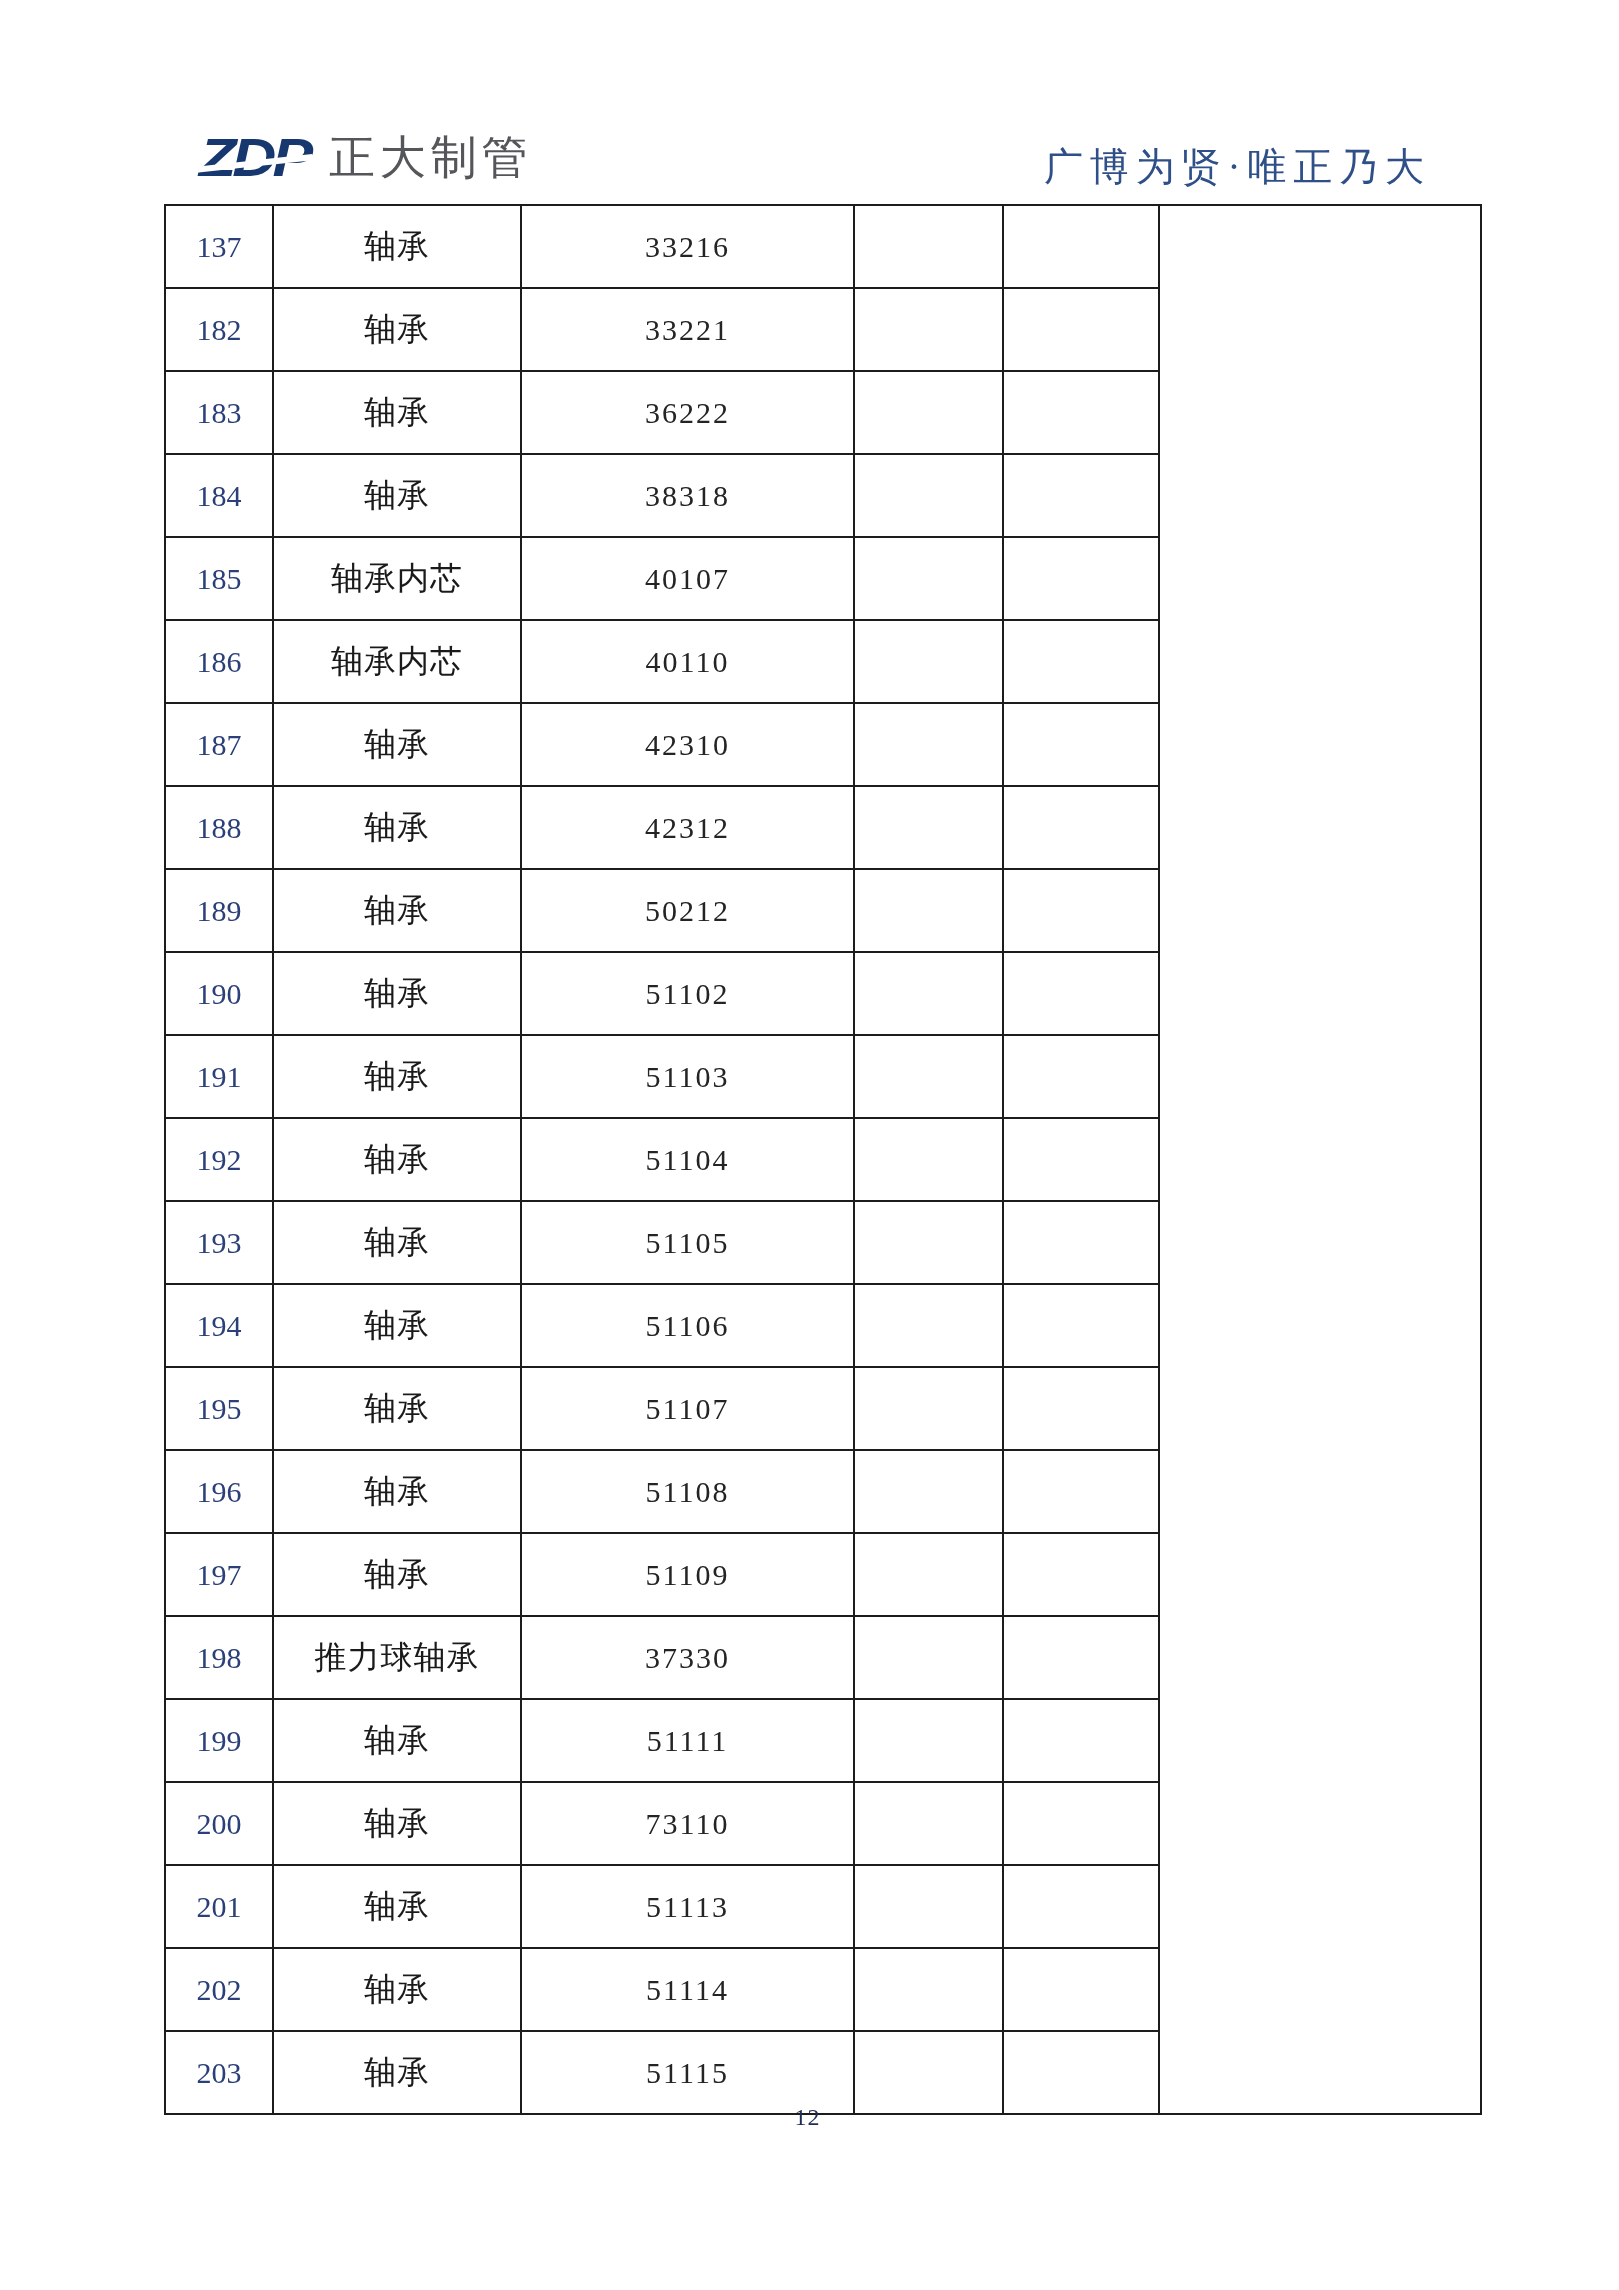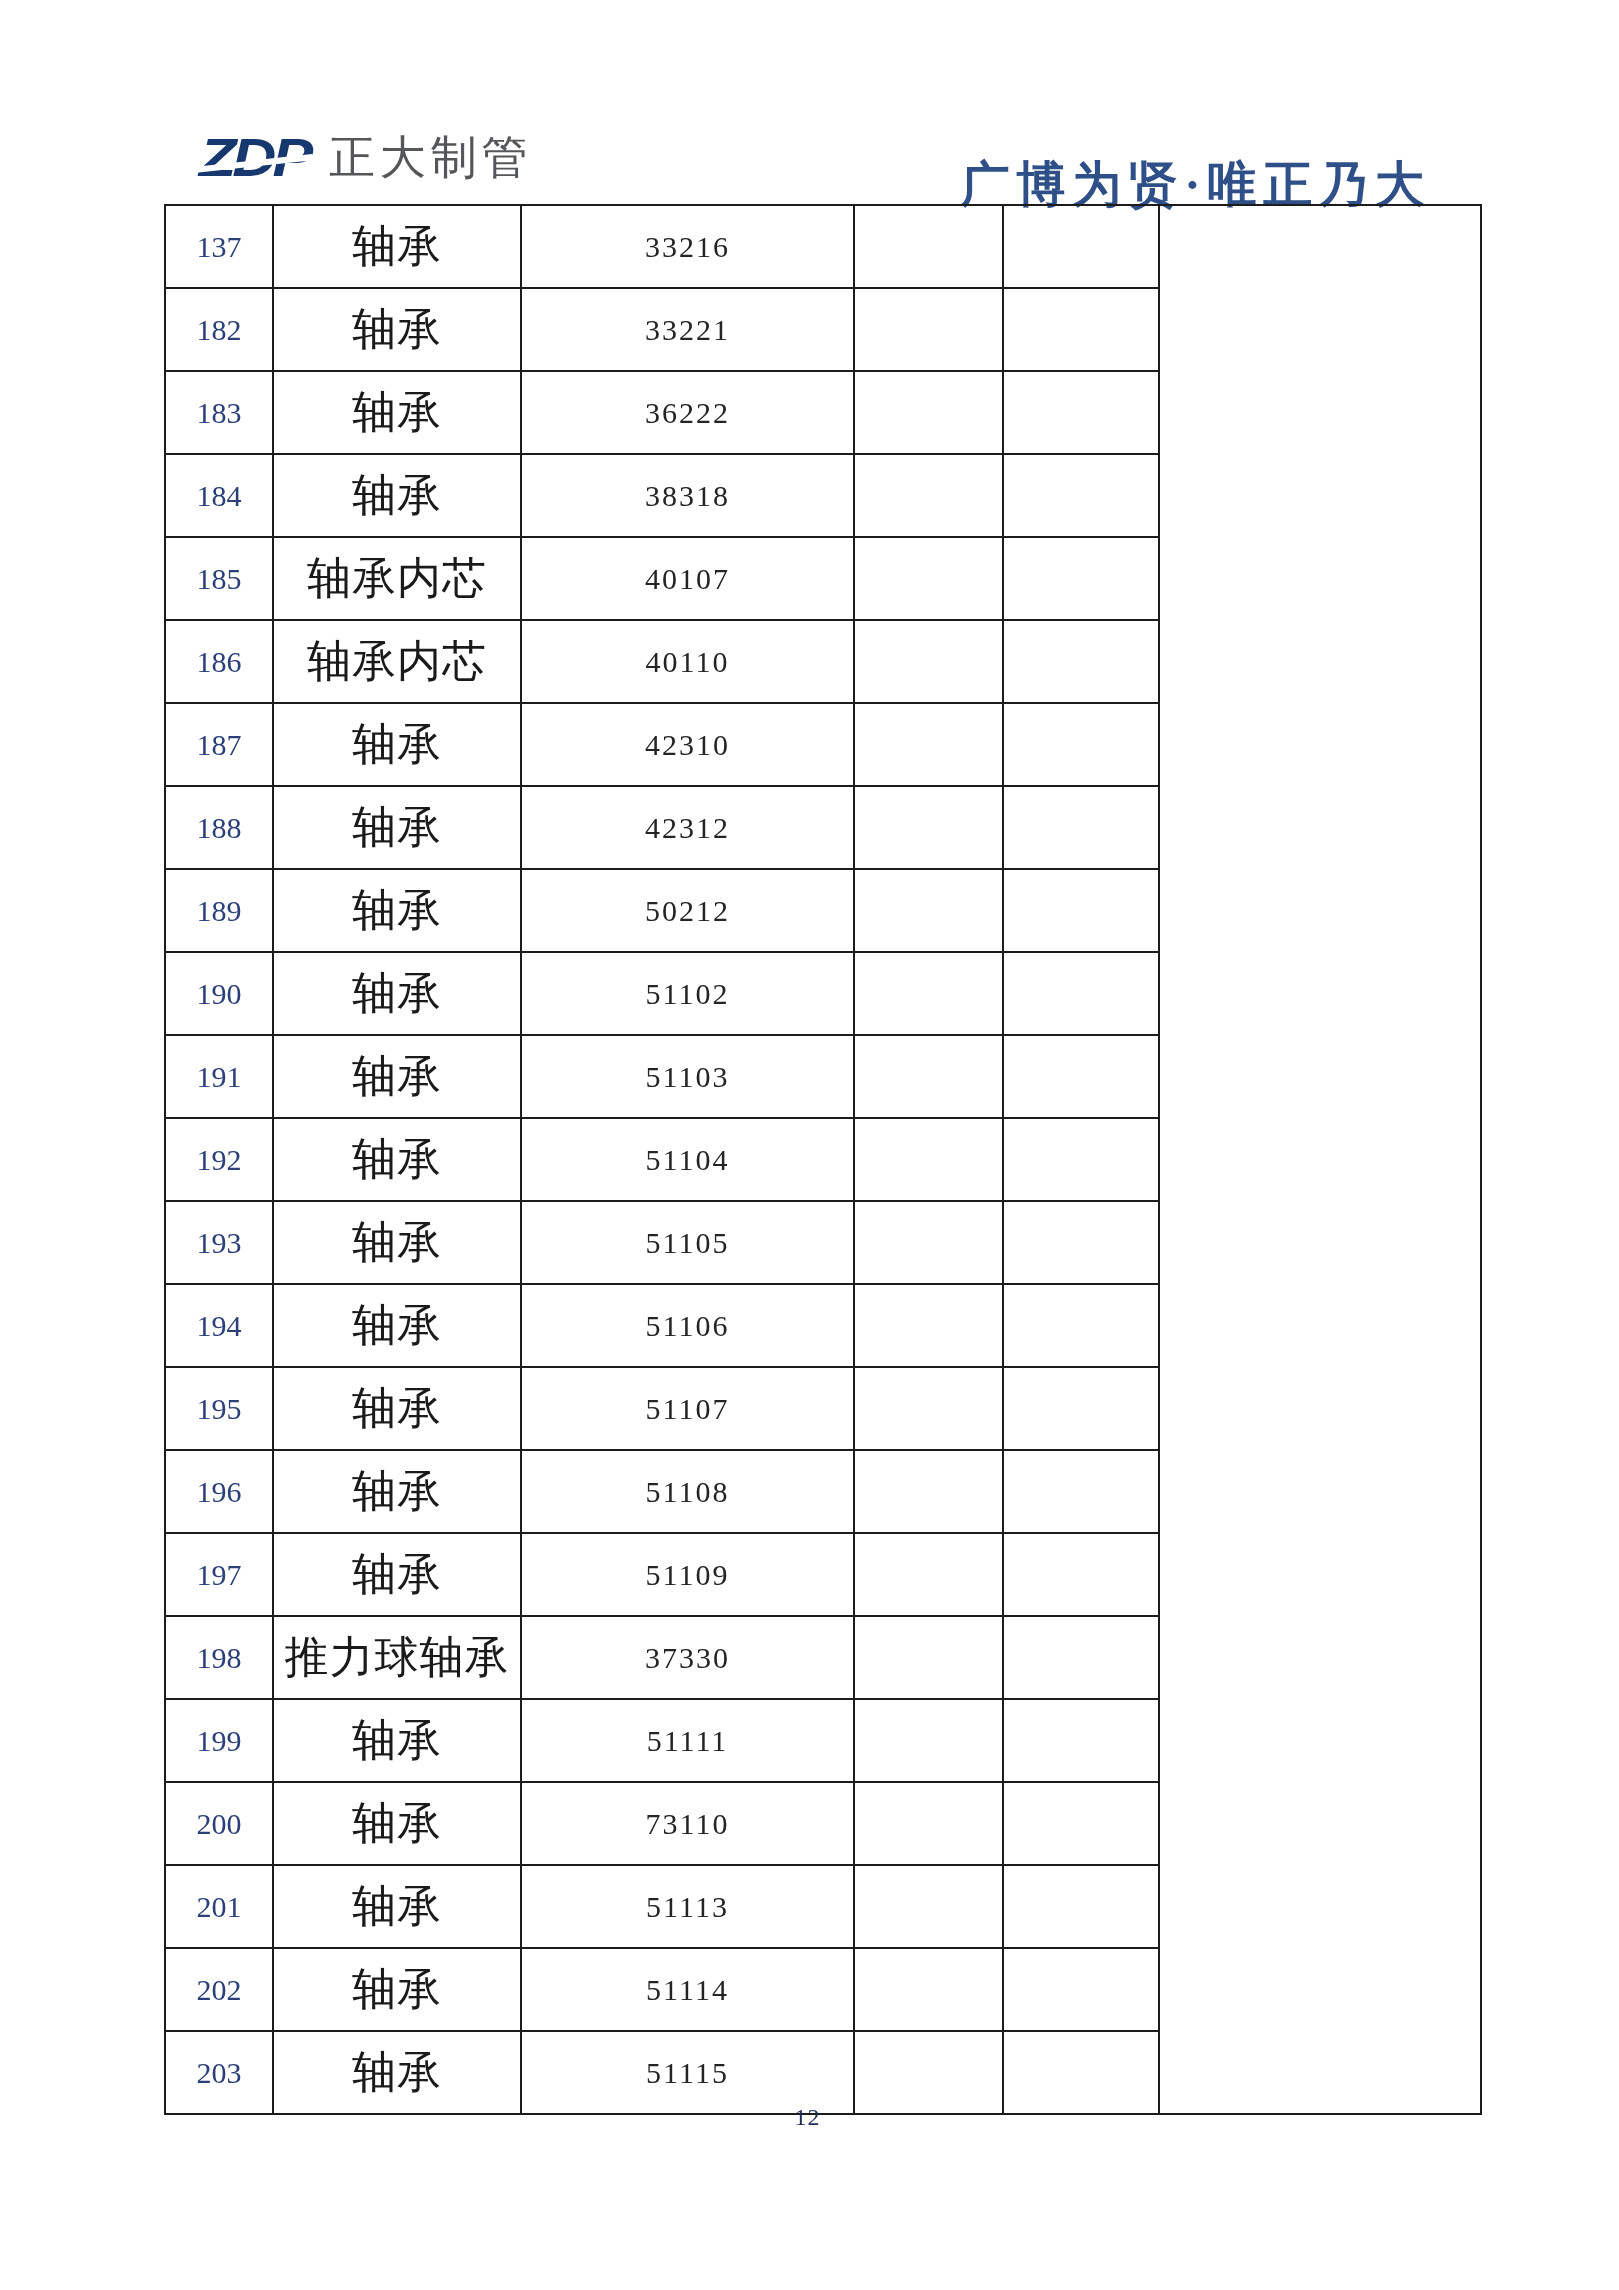--- a/index.html
+++ b/index.html
@@ -30,40 +30,40 @@
     content: ""; position: absolute;
     left: -7.8px; right: -3.9px; top: 57%; height: 6.9px;
     background: #ffffff; transform: rotate(-7deg);
   }
   .logo-company {
     font-family: "Liberation Sans", "DejaVu Sans", sans-serif;
     font-weight: 400; font-size: 46px; line-height: 49px;
     color: #55565a; letter-spacing: 4.9px; margin-left: 19.6px;
   }
   .header-slogan {
-    position: absolute; top: 152px; right: 188px;
-    font-size: 49px; font-weight: 700;
+    position: absolute; top: 140px; right: 188px;
+    font-size: 39px; font-weight: 400;
     color: #2e4f87; letter-spacing: 6.9px; white-space: nowrap;
   }
 
   
   table.parts {
     position: absolute; left: 164px; top: 204px;
     width: 1316px; height: 1908px;
     border-collapse: collapse; table-layout: fixed;
     border: 2.9px solid #1c1c1c;
   }
   table.parts tr { height: 83px; }
   table.parts td {
     border: 2px solid #1c1c1c;
     text-align: center; vertical-align: middle;
     padding: 0; overflow: hidden;
   }
   td.c-no   { color: #2b3f78; font-size: 30px; }
-  td.c-name { color: #1a1a1a; font-size: 44px; letter-spacing: 1px; }
+  td.c-name { color: #1a1a1a; font-size: 32px; letter-spacing: 1px; }
   td.c-spec { color: #242424; font-size: 30px; letter-spacing: 2px; }
   td.c-empty { }
   td.c-remarks { }
 
   
   .page-number {
     position: absolute; top: 2104px; left: 0; width: 1615px;
     text-align: center;
     font-size: 24px; color: #1f2c55; letter-spacing: 1px;
   }

